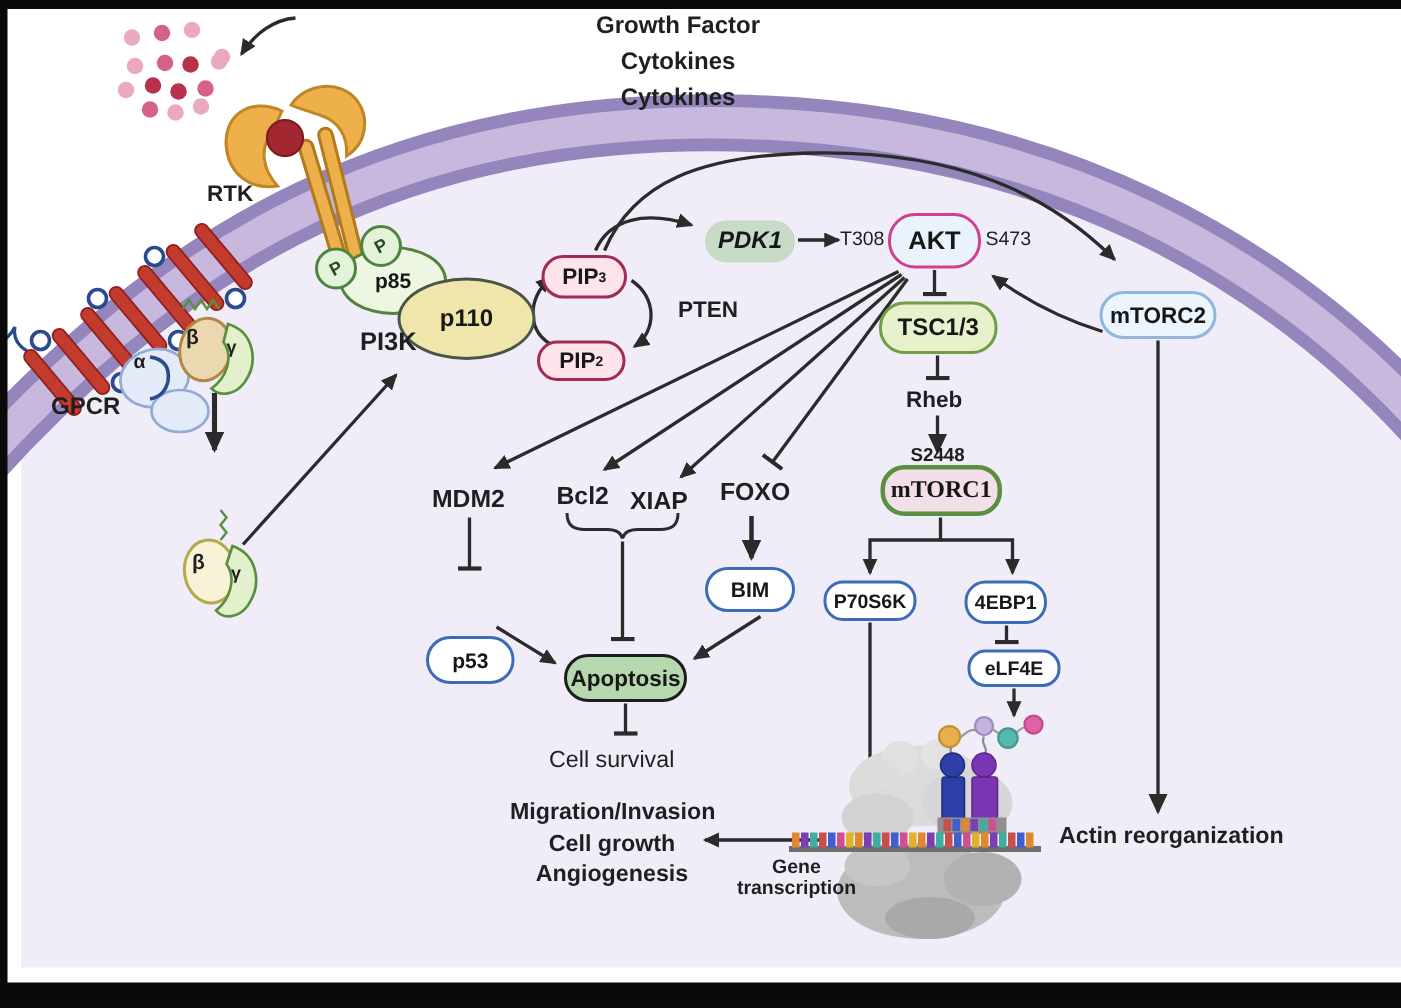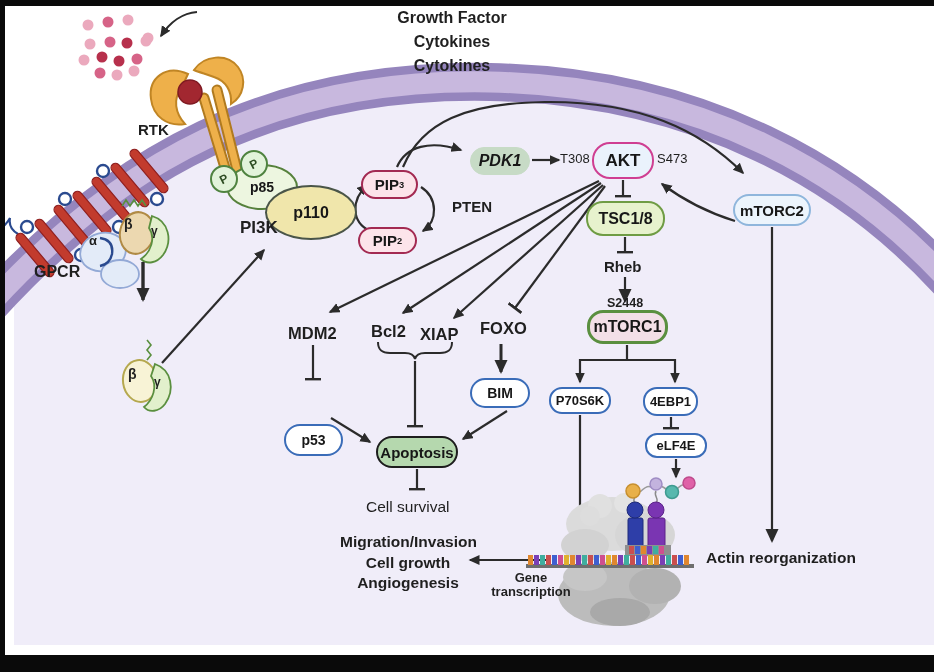--- a/index.html
+++ b/index.html
@@ -264,25 +264,25 @@
 <div class="pill rrect sage" style="left:470px;top:147px;width:60px;height:28px;border-radius:14px;font-style:italic;">
       <span>PDK1</span>
     </div>
 <div class="lbl b500" style="left:560px;top:151px;font-size:13px;">T308</div>
 <div class="pill rrect akt" style="left:592px;top:142px;width:62px;height:37px;border-radius:18px;">
       <span>AKT</span>
     </div>
 <div class="lbl b500" style="left:657px;top:151px;font-size:13px;">S473</div>
 
 <div class="pill rrect tsc" style="left:586px;top:201px;width:79px;height:35px;border-radius:17px;">
-      <span>TSC1/8</span>
+      <span>TSC1/3</span>
     </div>
 <div class="lbl b600" style="left:604px;top:258px;font-size:15px;">Rheb</div>
 <div class="lbl b600" style="left:607px;top:296px;font-size:12.5px;">S2448</div>
-<div class="pill rrect mt1" style="left:587px;top:310px;width:81px;height:34px;">
+<div class="pill rrect mt1" style="left:587px;top:310px;width:81px;height:34px;font-family:Liberation Serif, serif;">
       <span>mTORC1</span>
     </div>
 <div class="pill rrect mt2" style="left:733px;top:194px;width:78px;height:32px;">
       <span>mTORC2</span>
     </div>
 
 <div class="lbl b700" style="left:288px;top:324px;font-size:16.5px;">MDM2</div>
 <div class="lbl b700" style="left:371px;top:322px;font-size:16.5px;">Bcl2</div>
 <div class="lbl b700" style="left:420px;top:325px;font-size:16.5px;">XIAP</div>
 <div class="lbl b700" style="left:480px;top:319px;font-size:16.5px;">FOXO</div>

